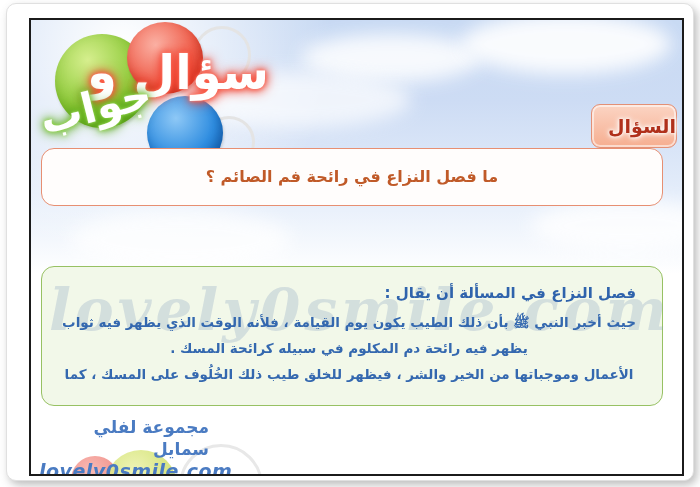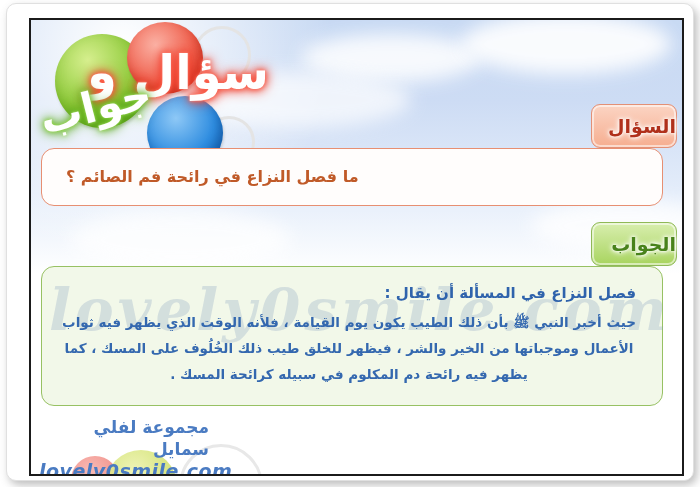--- a/index.html
+++ b/index.html
@@ -43,21 +43,21 @@
     text-align:center; line-height:42px; font-size:19px; font-weight:bold; direction:rtl;
     text-shadow:0 0 3px #fff, 0 0 5px #fff, 0 0 7px #fff;padding-left:28px; }
   .tab-q { top:84px; background:linear-gradient(180deg,#fbd4c3 0%, #f6ae90 100%);
     border:1px solid #e39076; box-shadow:inset 0 0 0 2px rgba(255,255,255,.55); color:#b0301b; }
   .tab-a { top:202px; background:linear-gradient(180deg,#d8eeae 0%, #a8d45f 100%);
     border:1px solid #8fb957; box-shadow:inset 0 0 0 2px rgba(255,255,255,.55); color:#48821b; }
 
   
   .box { position:absolute; left:10px; width:622px; border-radius:13px; direction:rtl; }
   .box-q { top:128px; height:58px; background:#fffdfc; border:1px solid #e78f72; }
-  .q-text { position:relative; z-index:4; line-height:56px; text-align:left; padding:0 24px;
+  .q-text { position:relative; z-index:4; line-height:56px; text-align:center; padding:0 24px;
     color:#c05a28; font-weight:bold; font-size:16px; }
   .box-a { top:246px; height:140px; background:#f2f8e9; border:1px solid #97c163;
     padding:15px 26px 0 20px; color:#3468af; font-weight:bold; }
   .a-intro { position:relative; z-index:4; text-align:right; font-size:15px; line-height:22px;
     margin-bottom:5px; color:#2f63ac; }
   .a-line { position:relative; z-index:4; text-align:center; font-size:13.5px; line-height:26px; }
   .a-line.center { text-align:center; }
 
   
   .watermark { position:absolute; left:18px; top:256px; width:636px; z-index:3;
@@ -99,26 +99,25 @@
       <div class="c c-blue"></div>
       <div class="logo-txt logo-txt-red">سؤال و</div>
       <div class="logo-txt logo-txt-green">جواب</div>
     </div>
 
     <div class="tab tab-q">السؤال</div>
     <div class="box box-q">
       <div class="q-text">ما فصل النزاع في رائحة فم الصائم ؟</div>
     </div>
 
-    <div class="tab tab-a">الجواب</div>
     <div class="box box-a">
       <div class="a-intro">فصل النزاع في المسألة أن يقال :</div>
       <div class="a-line">حيث أخبر النبي ﷺ بأن ذلك الطيب يكون يوم القيامة ، فلأنه الوقت الذي يظهر فيه ثواب</div>
+      <div class="a-line center">يظهر فيه رائحة دم المكلوم في سبيله كرائحة المسك .</div>
       <div class="a-line">الأعمال وموجباتها من الخير والشر ، فيظهر للخلق طيب ذلك الخُلُوف على المسك ، كما</div>
-      <div class="a-line center">يظهر فيه رائحة دم المكلوم في سبيله كرائحة المسك .</div>
     </div>
 
     <div class="watermark">lovely0smile.com</div>
 
     <div class="footer">
       <div class="footer-ar">مجموعة لفلي سمايل</div>
       <div class="footer-url">lovely0smile.com</div>
     </div>
 
     <div class="bc bc-pink"></div>

